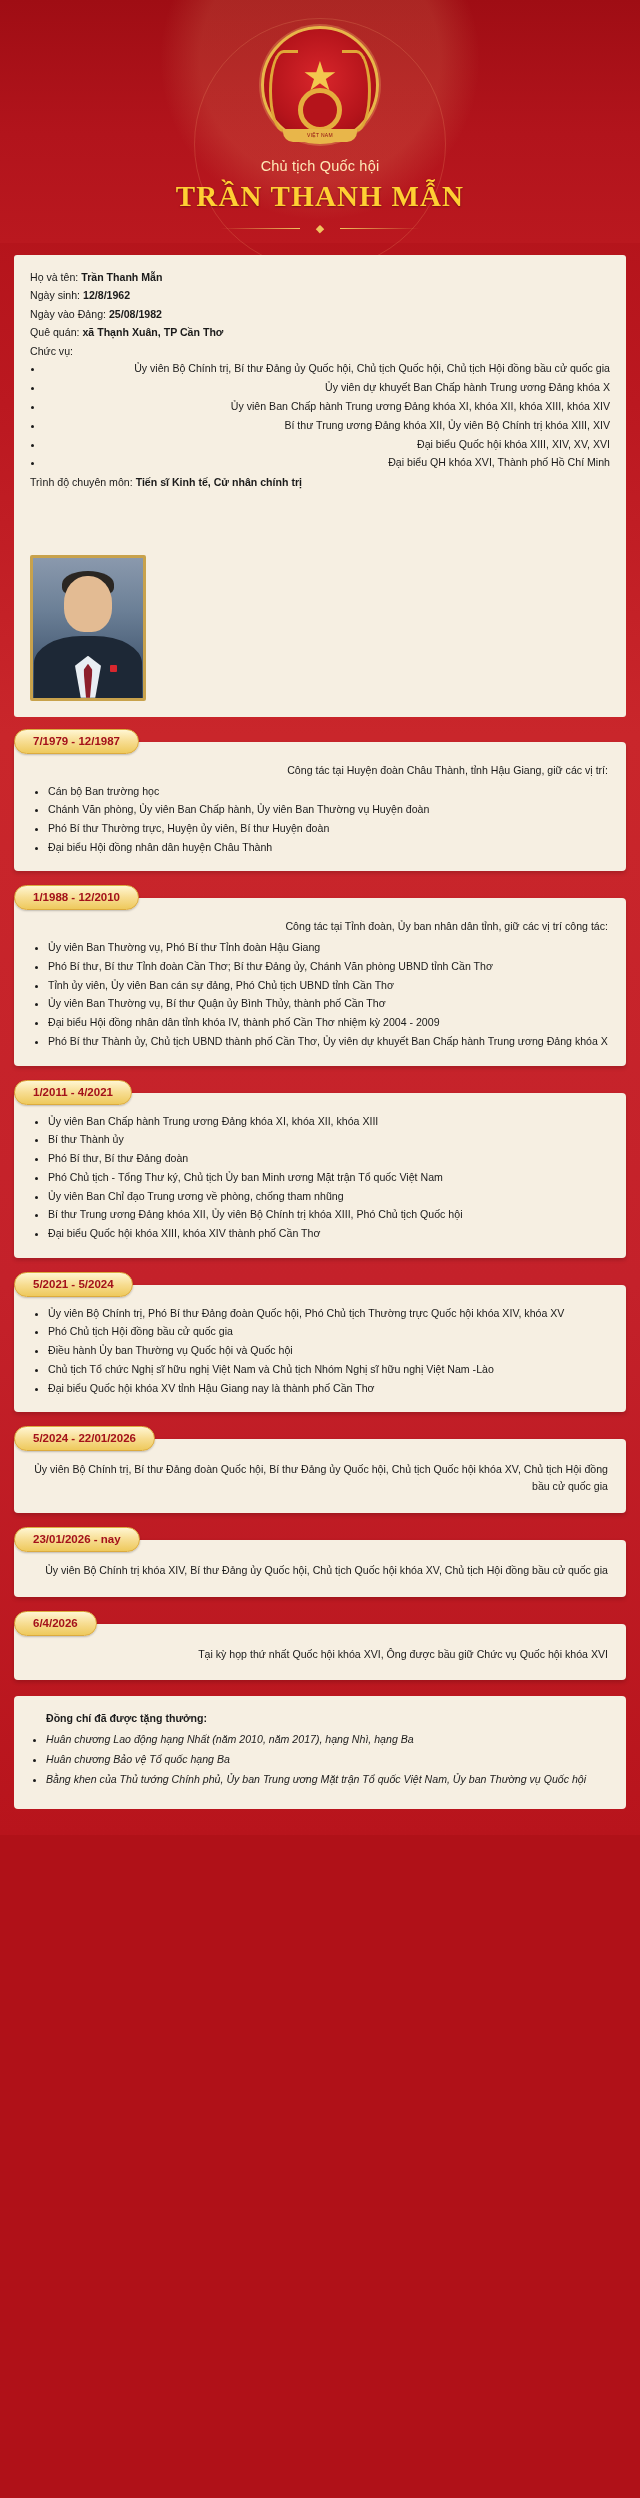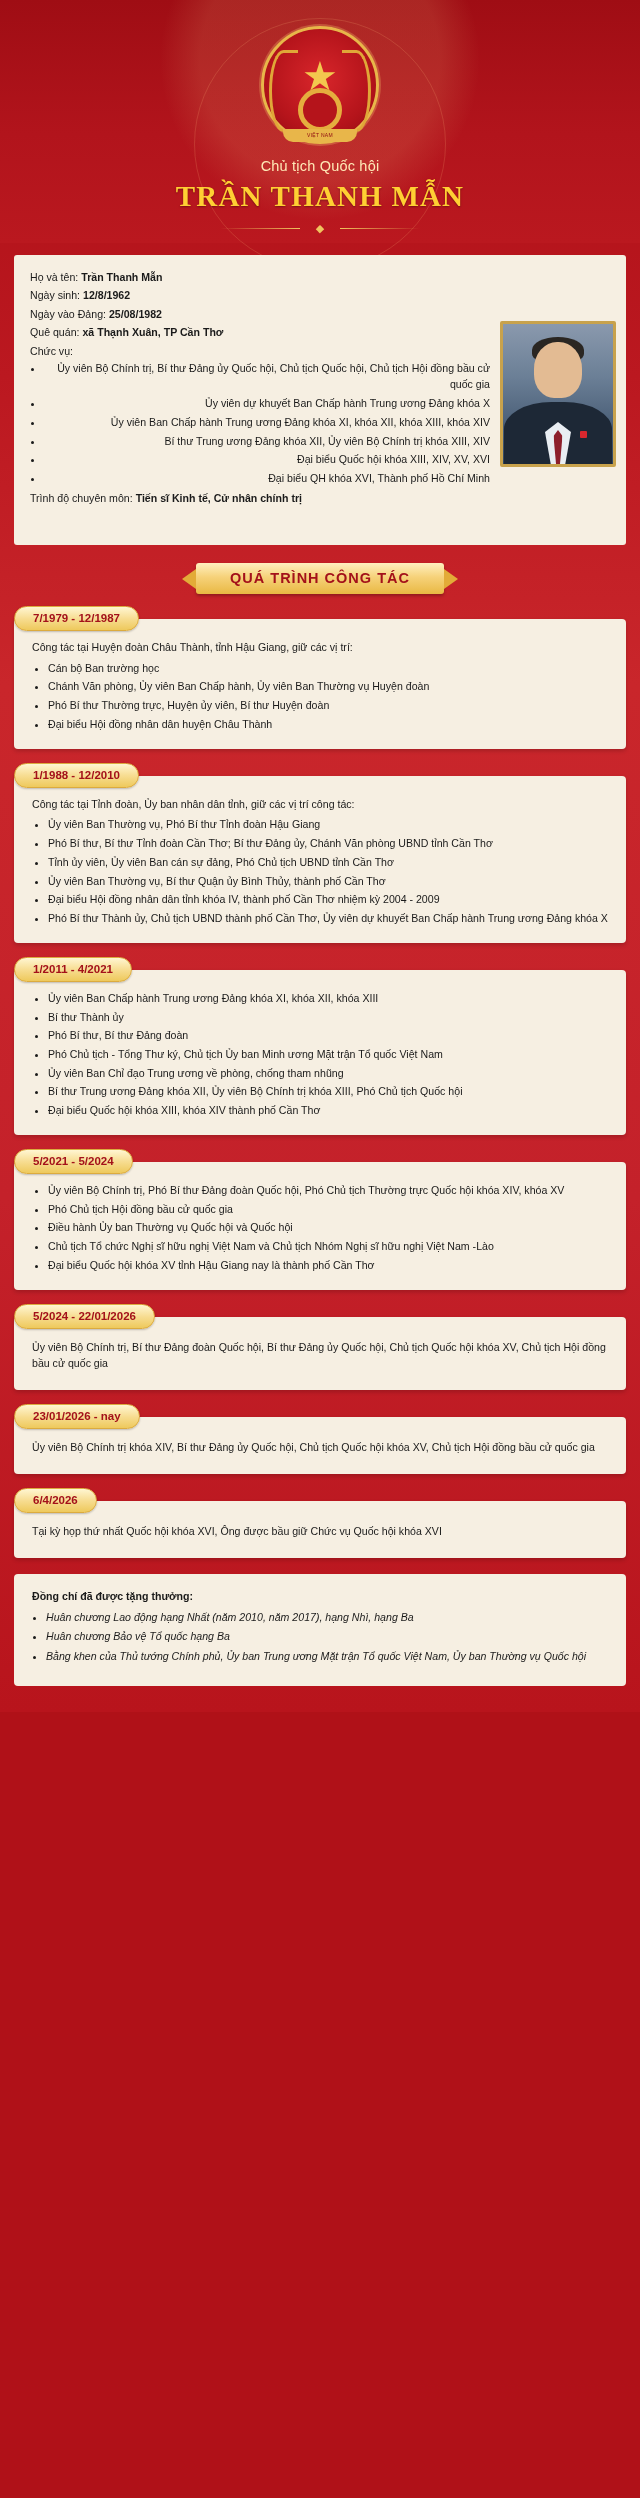--- a/index.html
+++ b/index.html
@@ -125,21 +125,21 @@
 
   
   .bio {
     position: relative;
     margin: 12px 14px 6px 14px;
     padding: 14px 16px 16px 16px;
     background: #f6efe2;
     border-radius: 3px;
     min-height: 260px;
   }
-  .bio-grid { display: flex; gap: 10px; }
+  .bio-grid { display: flex; gap: 10px; flex-direction: column; }
   .bio-text { flex: 1 1 auto; font-size: 10.6px; line-height: 1.55; }
   .bio-text .ln { margin: 0 0 2px 0; }
   .bio-text b { font-weight: bold; }
   .portrait-wrap {
     flex: 0 0 110px;
     width: 110px;
     margin-top: 52px;
   }
   .portrait {
     width: 110px; height: 140px;
@@ -245,35 +245,35 @@
   }
   .tl-card {
     margin-top: -12px;
     padding: 20px 18px 14px 18px;
     background: #f6efe2;
     border-radius: 4px;
     font-size: 10.6px;
     line-height: 1.58;
     box-shadow: 0 2px 4px rgba(0,0,0,.18);
   }
-  .tl-card > p { margin: 0 0 4px 0; }
+  .tl-card > p { margin: 0 0 4px 0; text-align: right; }
   .tl-card ul { margin: 0; padding-left: 16px; }
   .tl-card li { margin-bottom: 2px; }
   .tl-card.plain { padding-top: 22px; }
 
   
   .awards {
     margin: 16px 14px 0 14px;
     padding: 14px 16px 18px 16px;
     background: #f6efe2;
     border-radius: 4px;
     font-size: 10.6px;
     line-height: 1.6;
   }
-  .awards .lead { font-weight: bold; margin: 0 0 4px 2px; }
+  .awards .lead { font-weight: bold; margin: 0 0 4px 16px; }
   .awards ul { margin: 0; padding-left: 16px; }
   .awards li { margin-bottom: 3px; font-style: italic; }
   .footer-pad { height: 26px; }
 </style>
 </head>
 <body>
 
 <div class="page">
 
   <div class="header">
@@ -331,23 +331,20 @@
           <div class="shirt"></div>
           <div class="tie"></div>
           <div class="hair"></div>
           <div class="head"></div>
           <div class="flagpin"></div>
         </div>
       </div>
     </div>
   </div>
 
-  <div class="section-title-wrap">
-    <div class="section-title">QUÁ TRÌNH CÔNG TÁC</div>
-  </div>
 
   <div class="timeline">
 
     <div class="tl-item">
       <div class="tl-date-wrap">
         <span class="tl-date">7/1979 - 12/1987</span>
       </div>
       <div class="tl-card">
         <p>Công tác tại Huyện đoàn Châu Thành, tỉnh Hậu Giang, giữ các vị trí:</p>
         <ul>

